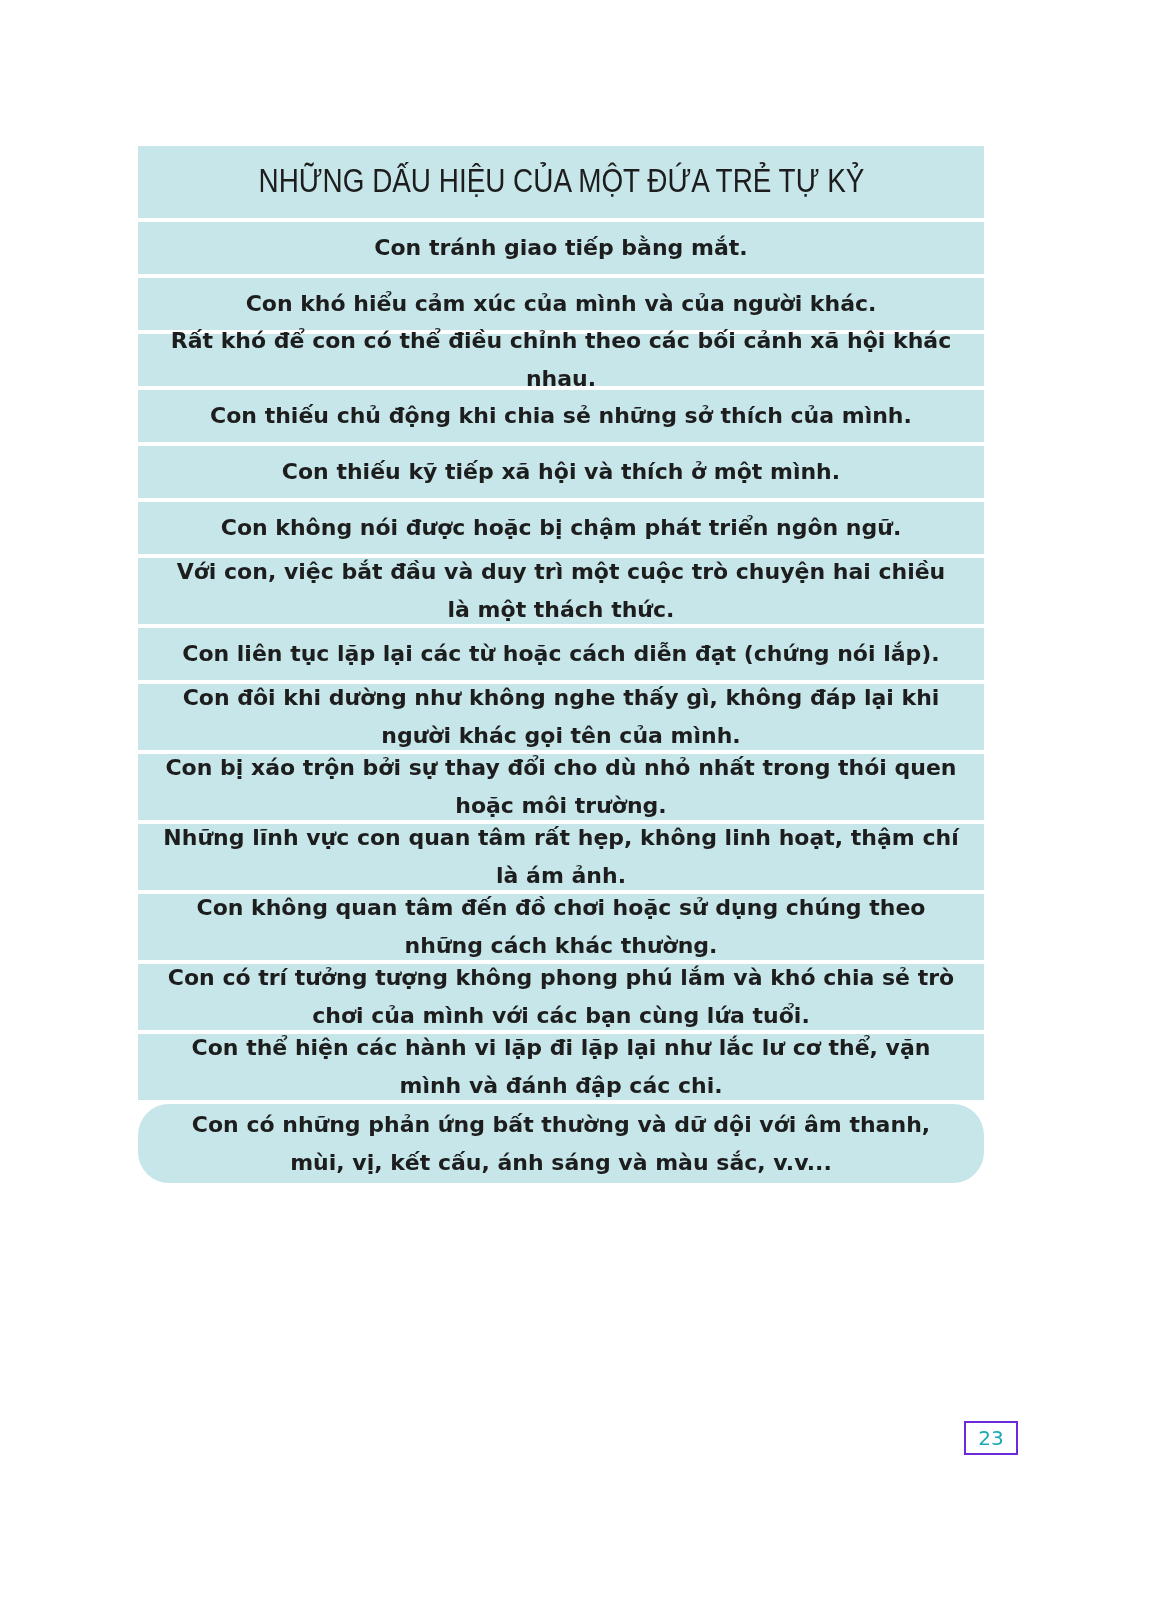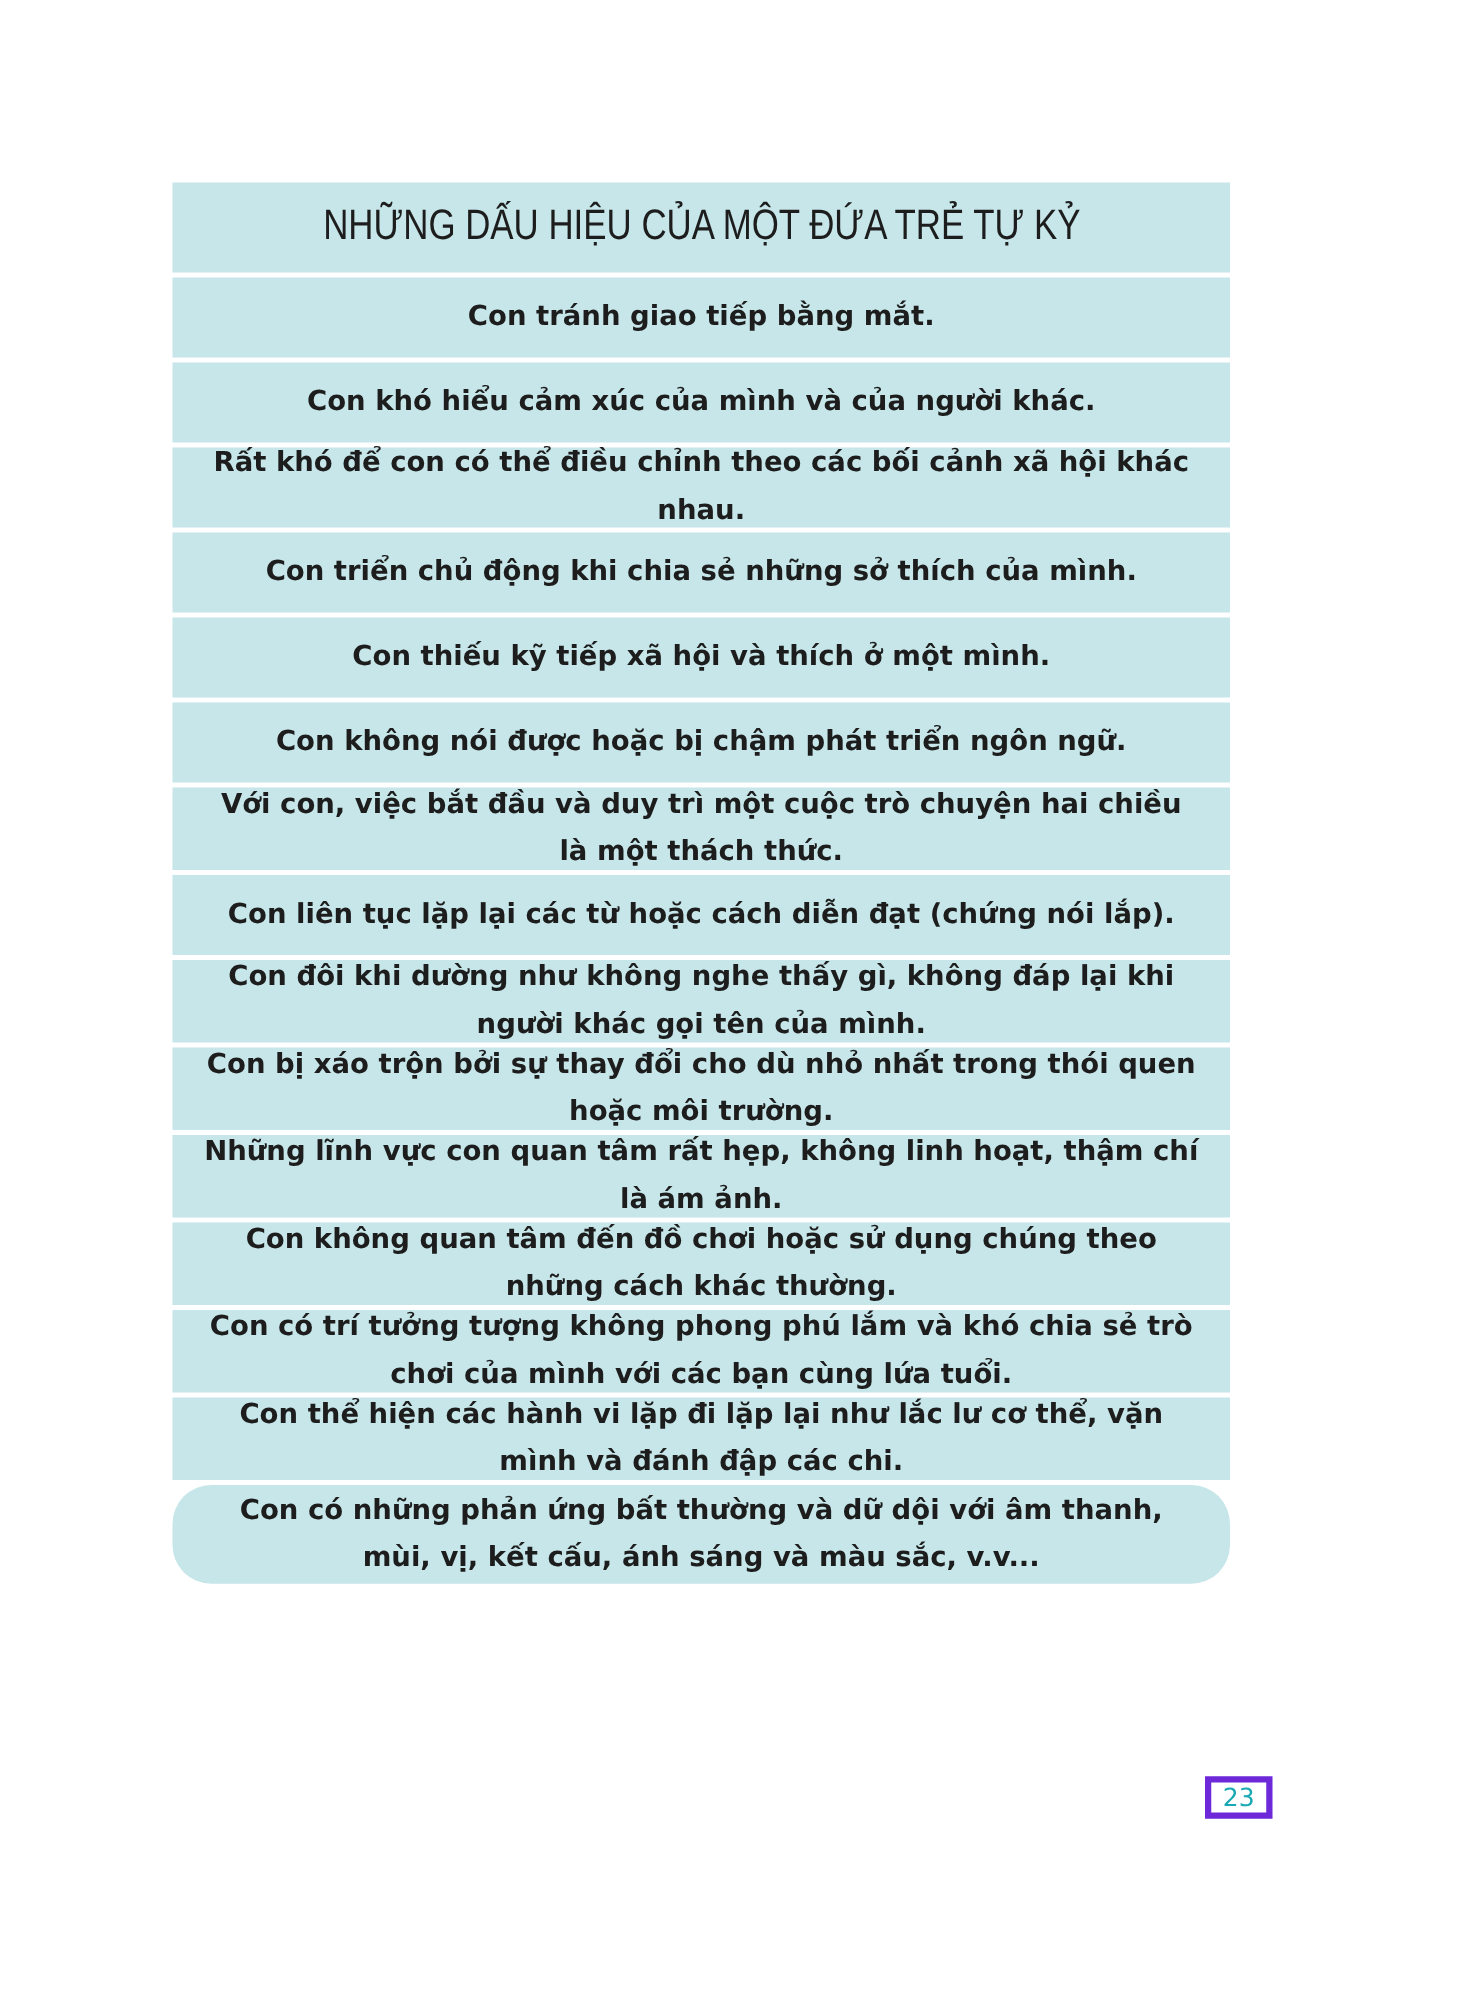--- a/index.html
+++ b/index.html
@@ -7,39 +7,39 @@
          font-family: "DejaVu Sans", sans-serif; }
   .table { position: absolute; left: 138px; top: 146px; width: 846px; }
   .cell { background: #c6e6e9; color: #1d1d1d; text-align: center;
           display: flex; align-items: center; justify-content: center;
           box-sizing: border-box; padding: 0 24px; margin-bottom: 4px;
           font-size: 22px; line-height: 38px; font-weight: 600; }
   .cell.title { height: 72px; font-family: "Liberation Sans Narrow", "Liberation Sans", sans-serif;
                 font-weight: 400; font-size: 34px; letter-spacing: 0px;
                 transform: scaleX(0.82); transform-origin: center; background: none; }
   .title-wrap { background: #c6e6e9; height: 72px; margin-bottom: 4px; display:flex; align-items:center; justify-content:center; }
-  .cell.one { height: 64px; }
+  .cell.one { height: 52px; }
   .cell.two { height: 66px; }
   .cell.last { height: 79px; margin-bottom: 0; border-radius: 31px; }
   .page-num { position: absolute; left: 964px; top: 1421px; width: 54px; height: 34px;
-              border: 5px solid #6d28d9; border-radius: 0; box-sizing: border-box;
+              border: 2px solid #6d28d9; border-radius: 0; box-sizing: border-box;
               color: #1aa9b4; font-size: 20px; display: flex; align-items: center;
               justify-content: center; font-family: "DejaVu Sans", sans-serif; }
 </style>
 </head>
 <body>
 
 <div class="table">
   <div class="title-wrap">
     <div class="cell title">NHỮNG DẤU HIỆU CỦA MỘT ĐỨA TRẺ TỰ KỶ</div>
   </div>
   <div class="cell one">Con tránh giao tiếp bằng mắt.</div>
   <div class="cell one">Con khó hiểu cảm xúc của mình và của người khác.</div>
   <div class="cell one">Rất khó để con có thể điều chỉnh theo các bối cảnh xã hội khác nhau.</div>
-  <div class="cell one">Con triển chủ động khi chia sẻ những sở thích của mình.</div>
+  <div class="cell one">Con thiếu chủ động khi chia sẻ những sở thích của mình.</div>
   <div class="cell one">Con thiếu kỹ tiếp xã hội và thích ở một mình.</div>
   <div class="cell one">Con không nói được hoặc bị chậm phát triển ngôn ngữ.</div>
   <div class="cell two">Với con, việc bắt đầu và duy trì một cuộc trò chuyện hai chiều là một thách thức.</div>
   <div class="cell one">Con liên tục lặp lại các từ hoặc cách diễn đạt (chứng nói lắp).</div>
   <div class="cell two">Con đôi khi dường như không nghe thấy gì, không đáp lại khi người khác gọi tên của mình.</div>
   <div class="cell two">Con bị xáo trộn bởi sự thay đổi cho dù nhỏ nhất trong thói quen hoặc môi trường.</div>
   <div class="cell two">Những lĩnh vực con quan tâm rất hẹp, không linh hoạt, thậm chí là ám ảnh.</div>
   <div class="cell two">Con không quan tâm đến đồ chơi hoặc sử dụng chúng theo những cách khác thường.</div>
   <div class="cell two">Con có trí tưởng tượng không phong phú lắm và khó chia sẻ trò chơi của mình với các bạn cùng lứa tuổi.</div>
   <div class="cell two">Con thể hiện các hành vi lặp đi lặp lại như lắc lư cơ thể, vặn mình và đánh đập các chi.</div>

